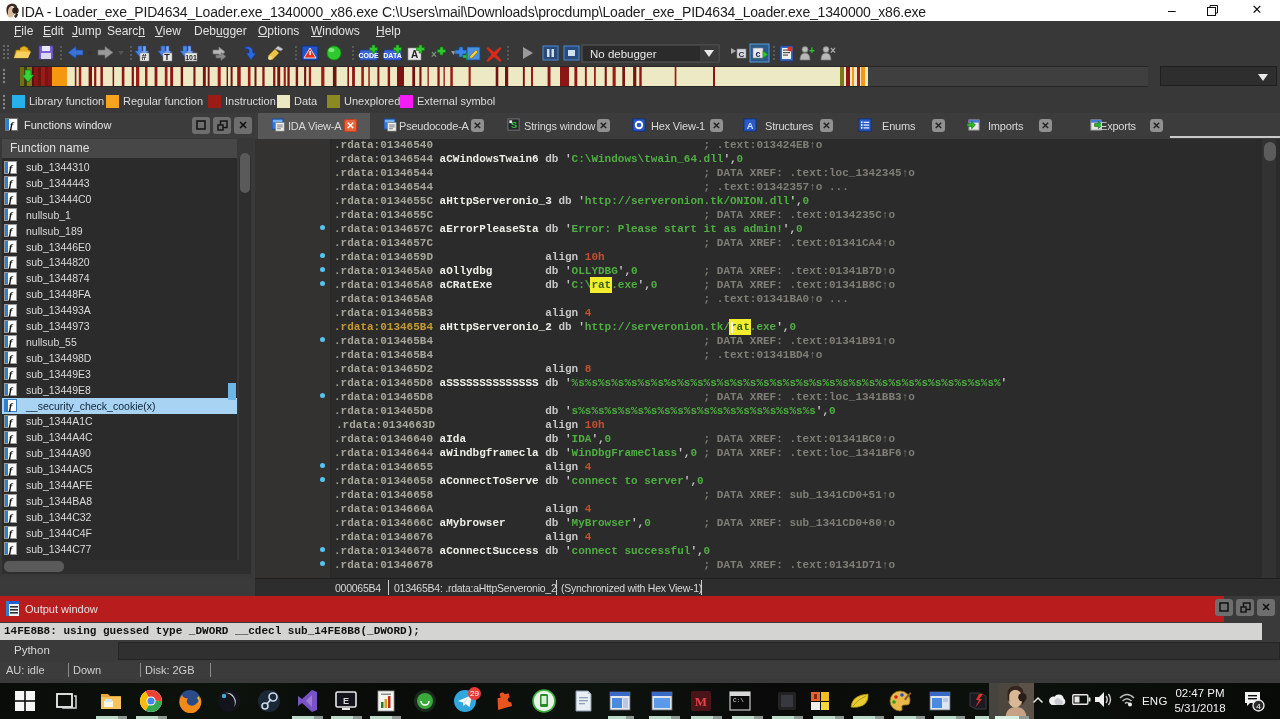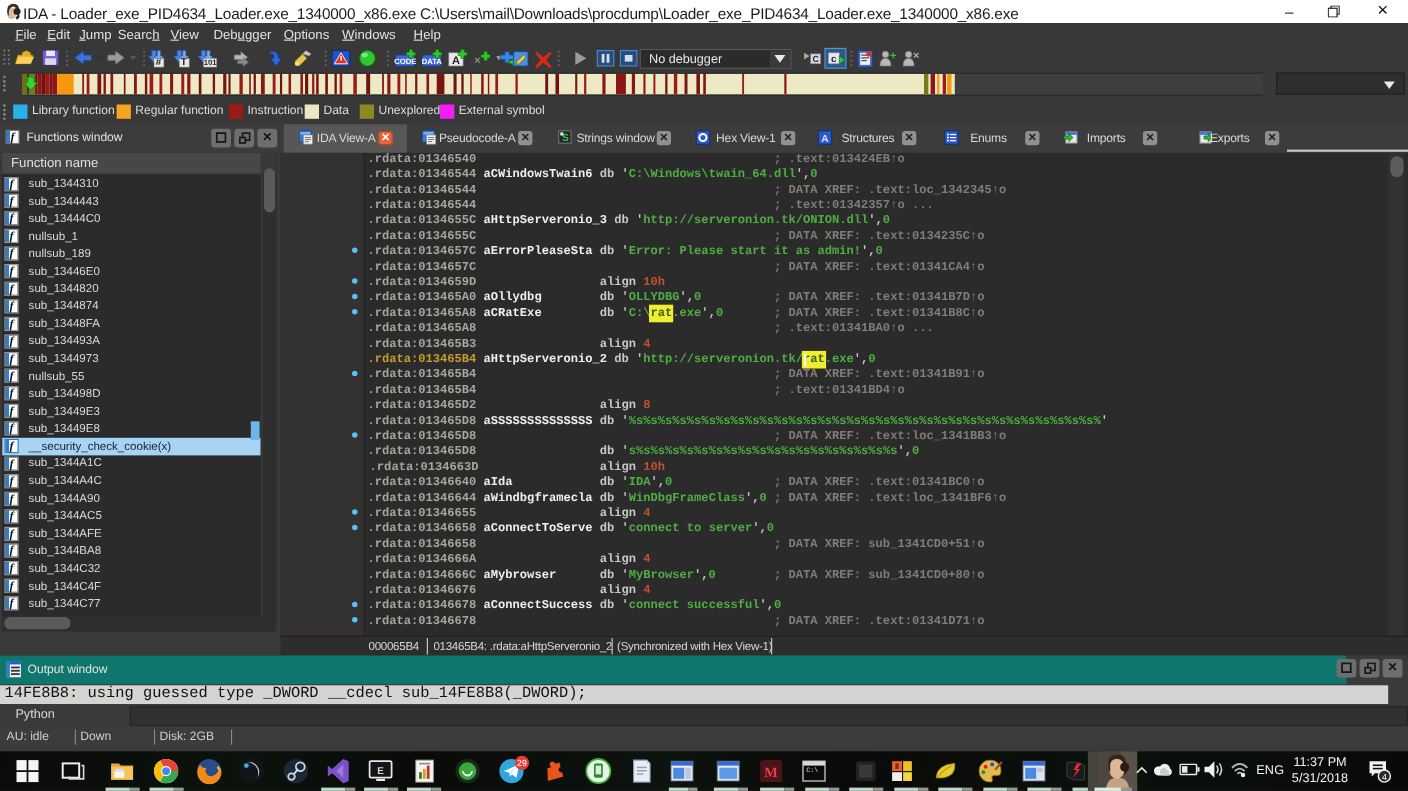--- a/index.html
+++ b/index.html
@@ -56,23 +56,23 @@
 .ln span{position:absolute;top:0}
 #caret{position:absolute;left:731px;top:322px;width:2px;height:11px;background:#fafafa}
 #lvscroll{position:absolute;left:1262px;top:139px;width:14px;height:439px;background:#323232}
 #lvthumb{position:absolute;left:1264px;top:142px;width:12px;height:19px;background:#5c5c5c;border-radius:6px}
 
 #lstatus{position:absolute;left:255px;top:578px;width:1025px;height:18px;background:#2d2d2d;border-top:1px solid #1f1f1f}
 #lstatus span{position:absolute;top:2.5px;font-size:10.5px;color:#d8d8d8;white-space:nowrap;letter-spacing:-0.25px}
 #lstatus .vb{position:absolute;top:1px;width:1px;height:15px;background:#cfcfcf}
 
 #outwin{position:absolute;left:0;top:596px;width:1280px;height:87px;background:#3a3a3a}
-#otitle{position:absolute;left:0;top:0;width:1224px;height:26px;background:#0f766e}
+#otitle{position:absolute;left:0;top:0;width:1224px;height:26px;background:#b91c1c}
 #otitle .txt{position:absolute;left:25px;top:7px;font-size:11px;color:#e2e2e2}
-#omsg{position:absolute;left:0;top:27px;width:1262px;height:17px;background:#d4d4d2;font-family:"Liberation Mono",monospace;font-weight:normal;font-size:14px;color:#111;line-height:17px;padding-left:4px;white-space:pre}
+#omsg{position:absolute;left:0;top:27px;width:1262px;height:17px;background:#d4d4d2;font-family:"Liberation Mono",monospace;font-weight:bold;font-size:11px;color:#111;line-height:17px;padding-left:4px;white-space:pre}
 #opython{position:absolute;left:0;top:46px;width:1280px;height:18px}
 #opython .lbl{position:absolute;left:14px;top:2px;font-size:11.5px;color:#d8d8d8}
 #opyfield{position:absolute;left:118px;top:46px;width:1162px;height:18px;background:#303030;border:1px solid #252525}
 #ostatus{position:absolute;left:0;top:66px;width:1280px;height:17px;background:#3c3c3c}
 #ostatus span{position:absolute;top:2px;font-size:11px;color:#cfcfcf}
 #ostatus .vb{position:absolute;top:1px;width:1px;height:14px;background:#8a8a8a}
 
 #taskbar{position:absolute;left:0;top:683px;width:1280px;height:36px;background:linear-gradient(100deg,#0a0c0a 0%,#0c120c 18%,#090b09 30%,#0d130e 47%,#090a09 60%,#0c110c 78%,#080a08 100%)}
 .tbar{position:absolute;top:33px;height:3px}
 .tbico{position:absolute;top:689px}
@@ -840,21 +840,21 @@
     </svg>
     <svg class="abs" style="left:1094px;top:8px" width="19" height="17" viewBox="0 0 19 17">
       <path d="M1 6 h4 l5 -5 v15 l-5 -5 h-4 z" fill="#f0f0f0"></path>
       <path d="M12 5 q2.5 3.5 0 7 M14.5 3 q4 5.5 0 11" stroke="#cfcfcf" stroke-width="1.4" fill="none"></path>
     </svg>
     <svg class="abs" style="left:1118px;top:9px" width="18" height="15" viewBox="0 0 18 15">
       <path d="M2 6 Q9 -1 16 6 M4.5 9 Q9 4.5 13.5 9 M7 11.5 Q9 9.5 11 11.5" stroke="#bbb" stroke-width="1.5" fill="none"></path>
       <circle cx="12" cy="12.5" r="2" fill="#f0f0f0"></circle>
     </svg>
     <div class="abs" style="left:1142px;top:11.5px;font-size:11.5px;color:#f4f4f4;letter-spacing:0.2px">ENG</div>
-    <div class="abs" style="left:1170px;top:4px;width:60px;font-size:11.5px;color:#f2f2f2;text-align:center">11:37 PM</div>
+    <div class="abs" style="left:1170px;top:4px;width:60px;font-size:11.5px;color:#f2f2f2;text-align:center">02:47 PM</div>
     <div class="abs" style="left:1165px;top:19px;width:70px;font-size:11.5px;color:#f2f2f2;text-align:center">5/31/2018</div>
     <svg class="abs" style="left:1243px;top:7px" width="22" height="22" viewBox="0 0 22 22">
       <path d="M2 2 h15 v11 h-10 l-3 3 v-3 h-2 z" fill="#f2f2f2"></path>
       <rect x="5" y="5" width="9" height="1.4" fill="#0b0d0b"></rect>
       <rect x="5" y="8" width="9" height="1.4" fill="#0b0d0b"></rect>
       <circle cx="15.5" cy="15.5" r="5.5" fill="#2a2a2a" stroke="#f0f0f0" stroke-width="1.3"></circle>
       <text x="15.5" y="19" font-size="8" fill="#fff" font-family="Liberation Sans" text-anchor="middle">4</text>
     </svg>
   </div>
 

